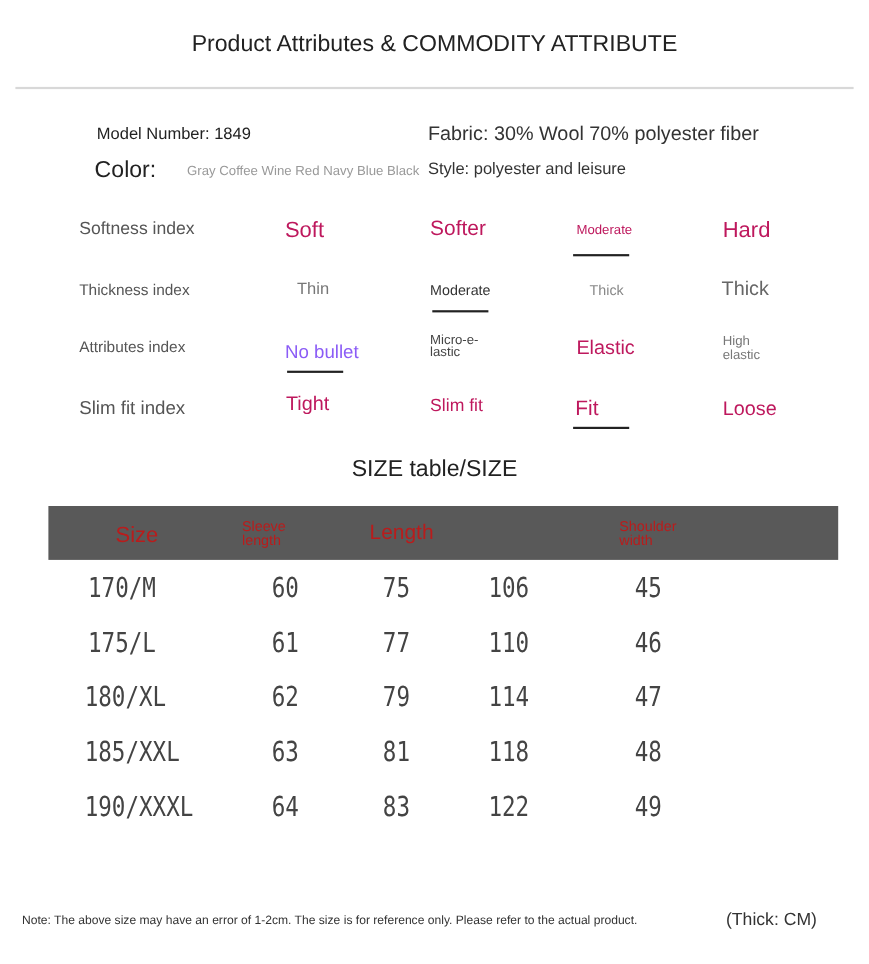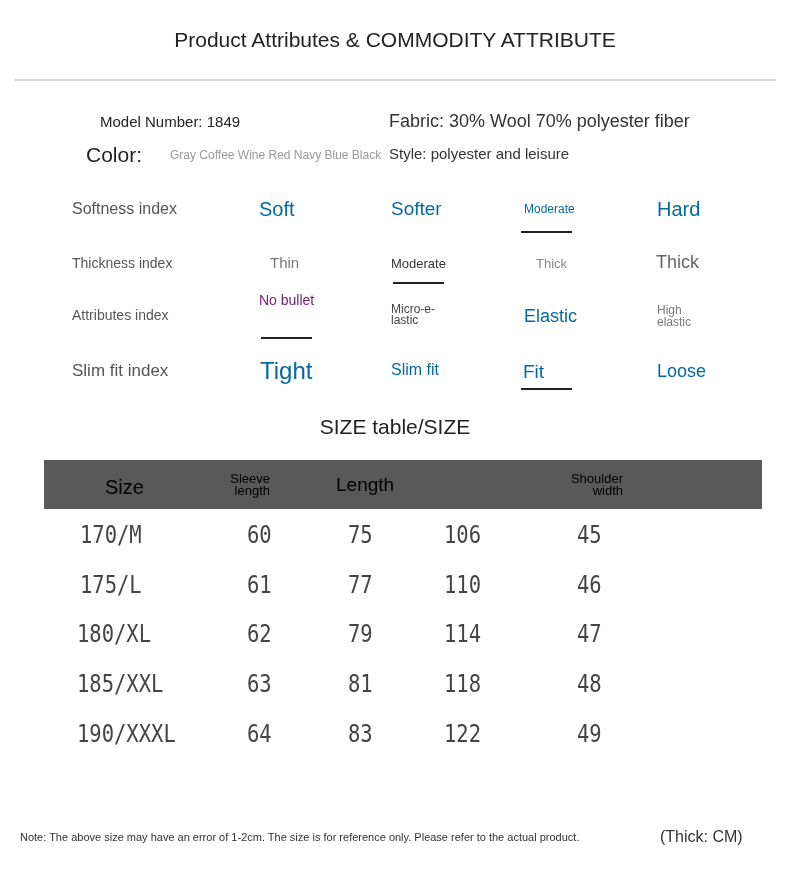--- a/index.html
+++ b/index.html
@@ -1,32 +1,32 @@
 <!DOCTYPE html>
 <html><head>
 <meta charset="utf-8">
 <style>
   html, body { margin: 0; padding: 0; background: #ffffff; }
   body { width: 790px; height: 876px; position: relative; overflow: hidden; font-family: "Liberation Sans", sans-serif; color: #333; }
   .abs { position: absolute; white-space: nowrap; }
   .title { left: 0; width: 790px; top: 28px; text-align: center; font-size: 21px; color: #222; }
   .divider { left: 14px; width: 762px; top: 79px; height: 0; border-top: 2px solid #d8d8d8; }
-  .model { left: 88px; top: 113px; font-size: 15px; color: #222; margin-left: 12px; }
+  .model { left: 88px; top: 113px; font-size: 15px; color: #222; }
   .color-label { left: 86px; top: 143px; font-size: 21px; color: #222; }
   .color-values { left: 170px; top: 148px; font-size: 12px; color: #999; }
   .fabric { left: 389px; top: 111px; font-size: 18px; color: #333; }
   .style { left: 389px; top: 145px; font-size: 15px; color: #333; }
 
   .attr-label { font-size: 16px; color: #555; }
-  .opt { color: #0369a1; }
+  .opt { color: #be185d; }
   .sel-line { height: 0; border-top: 2px solid #222; }
 
   .size-title { left: 0; width: 790px; top: 415px; text-align: center; font-size: 21px; color: #222; }
   .thead { left: 44px; top: 460px; width: 718px; height: 49px; background: #595959; }
-  .th { color: #000000; text-align: right; }
+  .th { color: #b91c1c; }
   .th-small { font-size: 13px; line-height: 12px; }
   .cell { font-family: "DejaVu Sans Mono", monospace; font-size: 25px; color: #444; transform: scaleX(0.82); transform-origin: left top; }
   .note { left: 20px; top: 831px; font-size: 11px; color: #333; }
   .unit { left: 660px; top: 828px; font-size: 16px; color: #333; }
 </style>
 </head>
 <body>
 
 <div class="abs title">Product Attributes &amp; COMMODITY ATTRIBUTE</div>
 <div class="abs divider"></div>
@@ -45,30 +45,30 @@
 <div class="abs opt" style="left:657px;top:198px;font-size:20px;">Hard</div>
 
 <div class="abs attr-label" style="left:72px;top:255px;font-size:14px;">Thickness index</div>
 <div class="abs opt" style="left:270px;top:254px;font-size:15px;color:#777;">Thin</div>
 <div class="abs opt" style="left:391px;top:256px;font-size:13px;color:#333;">Moderate</div>
 <div class="abs sel-line" style="left:393px;top:282px;width:51px;"></div>
 <div class="abs opt" style="left:536px;top:256px;font-size:13px;color:#888;">Thick</div>
 <div class="abs opt" style="left:656px;top:252px;font-size:18px;color:#666;">Thick</div>
 
 <div class="abs attr-label" style="left:72px;top:307px;font-size:14px;">Attributes index</div>
-<div class="abs opt" style="left:259px;top:292px;font-size:14px;color:#701a75;">No bullet</div>
+<div class="abs opt" style="left:259px;top:310px;font-size:17px;color:#8b5cf6;">No bullet</div>
 <div class="abs sel-line" style="left:261px;top:337px;width:51px;"></div>
 <div class="abs opt" style="left:391px;top:304px;font-size:12px;line-height:11px;white-space:pre;color:#444;">Micro-e-
 lastic</div>
 <div class="abs opt" style="left:524px;top:306px;font-size:18px;">Elastic</div>
 <div class="abs opt" style="left:657px;top:304px;font-size:12px;line-height:12px;white-space:pre;color:#777;">High
 elastic</div>
 
 <div class="abs attr-label" style="left:72px;top:361px;font-size:17px;">Slim fit index</div>
-<div class="abs opt" style="left:260px;top:357px;font-size:24px;">Tight</div>
+<div class="abs opt" style="left:260px;top:357px;font-size:18px;">Tight</div>
 <div class="abs opt" style="left:391px;top:361px;font-size:16px;">Slim fit</div>
 <div class="abs opt" style="left:523px;top:361px;font-size:19px;">Fit</div>
 <div class="abs sel-line" style="left:521px;top:388px;width:51px;"></div>
 <div class="abs opt" style="left:657px;top:361px;font-size:18px;">Loose</div>
 
 <div class="abs size-title">SIZE table/SIZE</div>
 <div class="abs thead"></div>
 <div class="abs th" style="left:105px;top:476px;font-size:20px;">Size</div>
 <div class="abs th th-small" style="left:220px;top:473px;width:50px;white-space:normal;">Sleeve length</div>
 <div class="abs th" style="left:336px;top:474px;font-size:19px;">Length</div>

